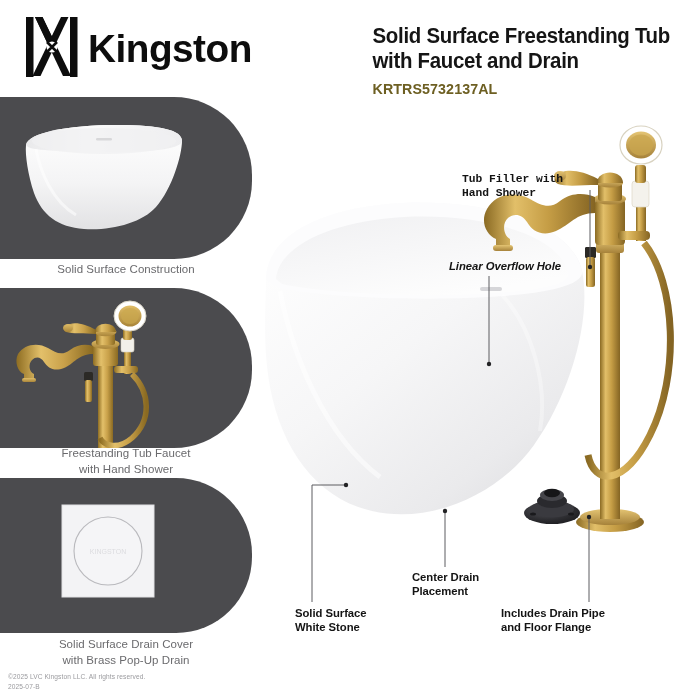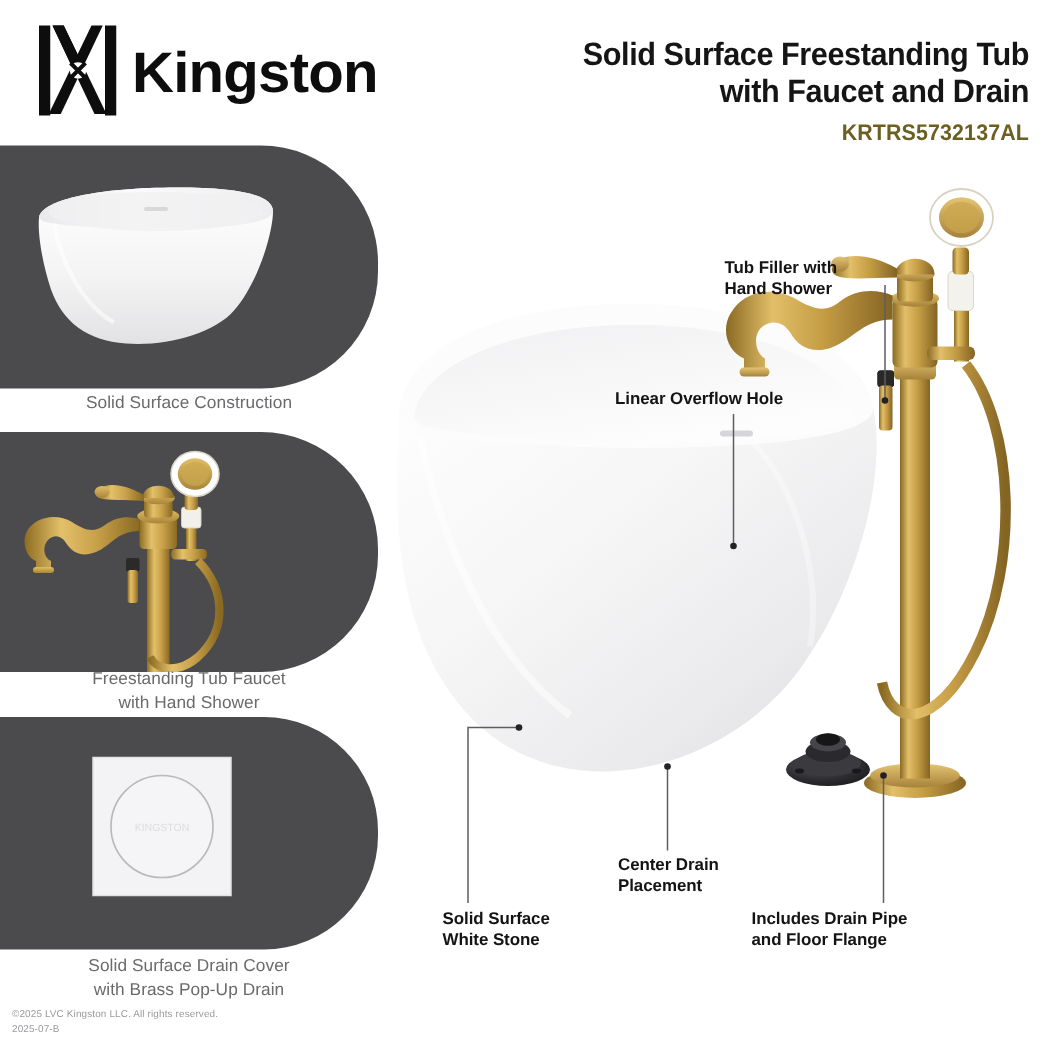--- a/index.html
+++ b/index.html
@@ -17,21 +17,21 @@
 
   
   .header { position:absolute; top:0; left:0; width:700px; height:95px; }
   .logo-mark { position:absolute; left:24px; top:16px; width:58px; height:62px; }
   .brand-name {
     position:absolute; left:88px; top:30px;
     font-size:38px; font-weight:bold; letter-spacing:-0.5px;
     color:#0d0d0d; line-height:1;
     transform:scaleX(1.02); transform-origin:left center;
   }
-  .title-block { position:absolute; right:14px; top:24px; width:330px; text-align:right; }
+  .title-block { position:absolute; right:14px; top:24px; width:330px; }
   .title-line {
     font-size:21.5px; font-weight:bold; line-height:1.17;
     color:#151515; letter-spacing:-0.3px;
     transform:scaleX(0.95); transform-origin:right center;
     white-space:nowrap;
   }
   .sku {
     margin-top:6px; font-size:15px; font-weight:bold;
     color:#6d5f22; letter-spacing:0.1px;
     transform:scaleX(0.95); transform-origin:right center;
@@ -57,22 +57,22 @@
     font-size:6.6px; color:#9a9a9e; line-height:1.55;
     letter-spacing:0.1px;
   }
 
   
   .callout-label {
     position:absolute; font-size:11.3px; font-weight:bold;
     color:#141414; line-height:1.28; letter-spacing:-0.05px;
     white-space:pre-line;
   }
-  .lbl-tubfiller { left:483px; top:172px; }
-  .lbl-overflow  { left:410px; top:259px; }
+  .lbl-tubfiller { left:462px; top:172px;font-family:Liberation Mono, monospace; }
+  .lbl-overflow  { left:449px; top:259px;font-style:italic; }
   .lbl-centerdrain { left:412px; top:570px; text-align:left; width:136px; }
   .lbl-whitestone  { left:295px; top:606px; }
   .lbl-drainpipe   { left:501px; top:606px; text-align:left; width:150px; }
   svg.leaders { position:absolute; left:0; top:0; width:700px; height:700px;
     pointer-events:none; }
 
   
   .stage { position:absolute; left:252px; top:95px; width:448px; height:605px; }
 </style>
 </head>

